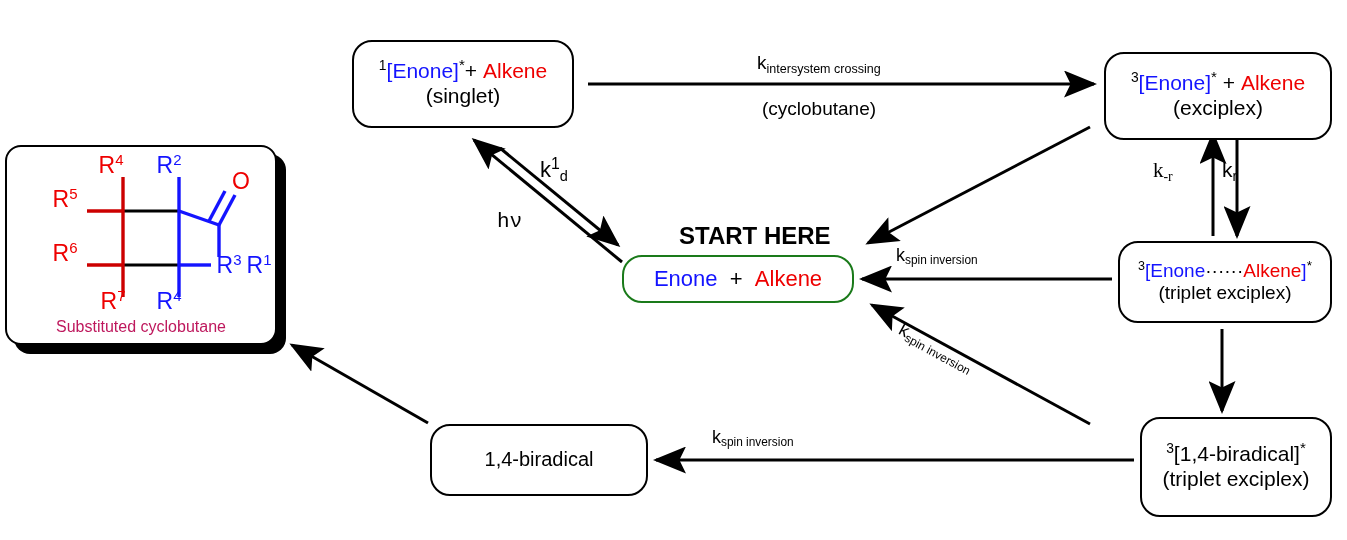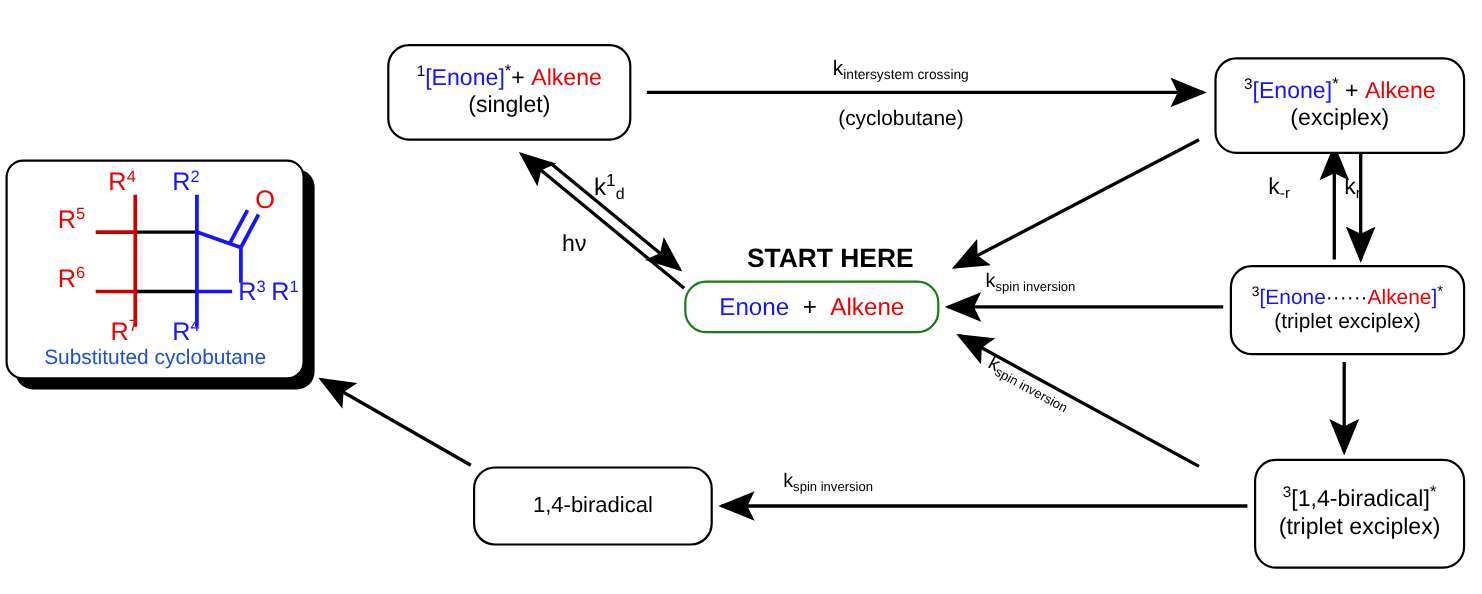--- a/index.html
+++ b/index.html
@@ -30,30 +30,30 @@
   #box-exciplex{left:1118px;top:241px;width:214px;height:82px;font-size:19px;}
   #box-biradical3{left:1140px;top:417px;width:192px;height:100px;font-size:21px;}
   #box-biradical{left:430px;top:424px;width:218px;height:72px;font-size:20px;}
   #box-start{left:622px;top:255px;width:232px;height:48px;font-size:22px;
              border-color:#1a7a1a;border-radius:20px;}
 
   
   #box-product{left:5px;top:145px;width:272px;height:200px;
                border-radius:16px;border:2px solid #000;
                box-shadow:9px 9px 0 0 #000;justify-content:flex-start;padding-top:18px;}
-  #prod-caption{position:absolute;left:0;right:0;bottom:6px;font-size:19px;color:#1d4ed8;}
+  #prod-caption{position:absolute;left:0;right:0;bottom:6px;font-size:16px;color:#be185d;}
   #struct{position:absolute;left:0;top:4px;width:272px;height:160px;}
 
   .lbl{position:absolute;white-space:nowrap;color:#000;}
 
   #lbl-isc{left:745px;top:52px;font-size:19px;margin-left:12px;}
   #lbl-irrev{left:762px;top:98px;font-size:19px;}
   #lbl-kd{left:540px;top:157px;font-size:22px;}
-  #lbl-hv{left:511px;top:210px;font-size:21px;}
-  #lbl-kmr{left:1153px;top:158px;font-size:21px;}
+  #lbl-hv{left:497px;top:210px;font-size:21px;font-family:Liberation Mono, monospace;}
+  #lbl-kmr{left:1153px;top:158px;font-size:21px;font-family:Liberation Serif, serif;}
   #lbl-kr{left:1222px;top:158px;font-size:21px;}
   #lbl-spin1{left:896px;top:245px;font-size:18px;}
   #lbl-spin3{left:712px;top:427px;font-size:18px;}
   #lbl-spin2{left:900px;top:318px;font-size:18px;
              transform:rotate(28.5deg);transform-origin:0 50%;}
 </style>
 </head>
 <body>
 
 <div id="stage">

